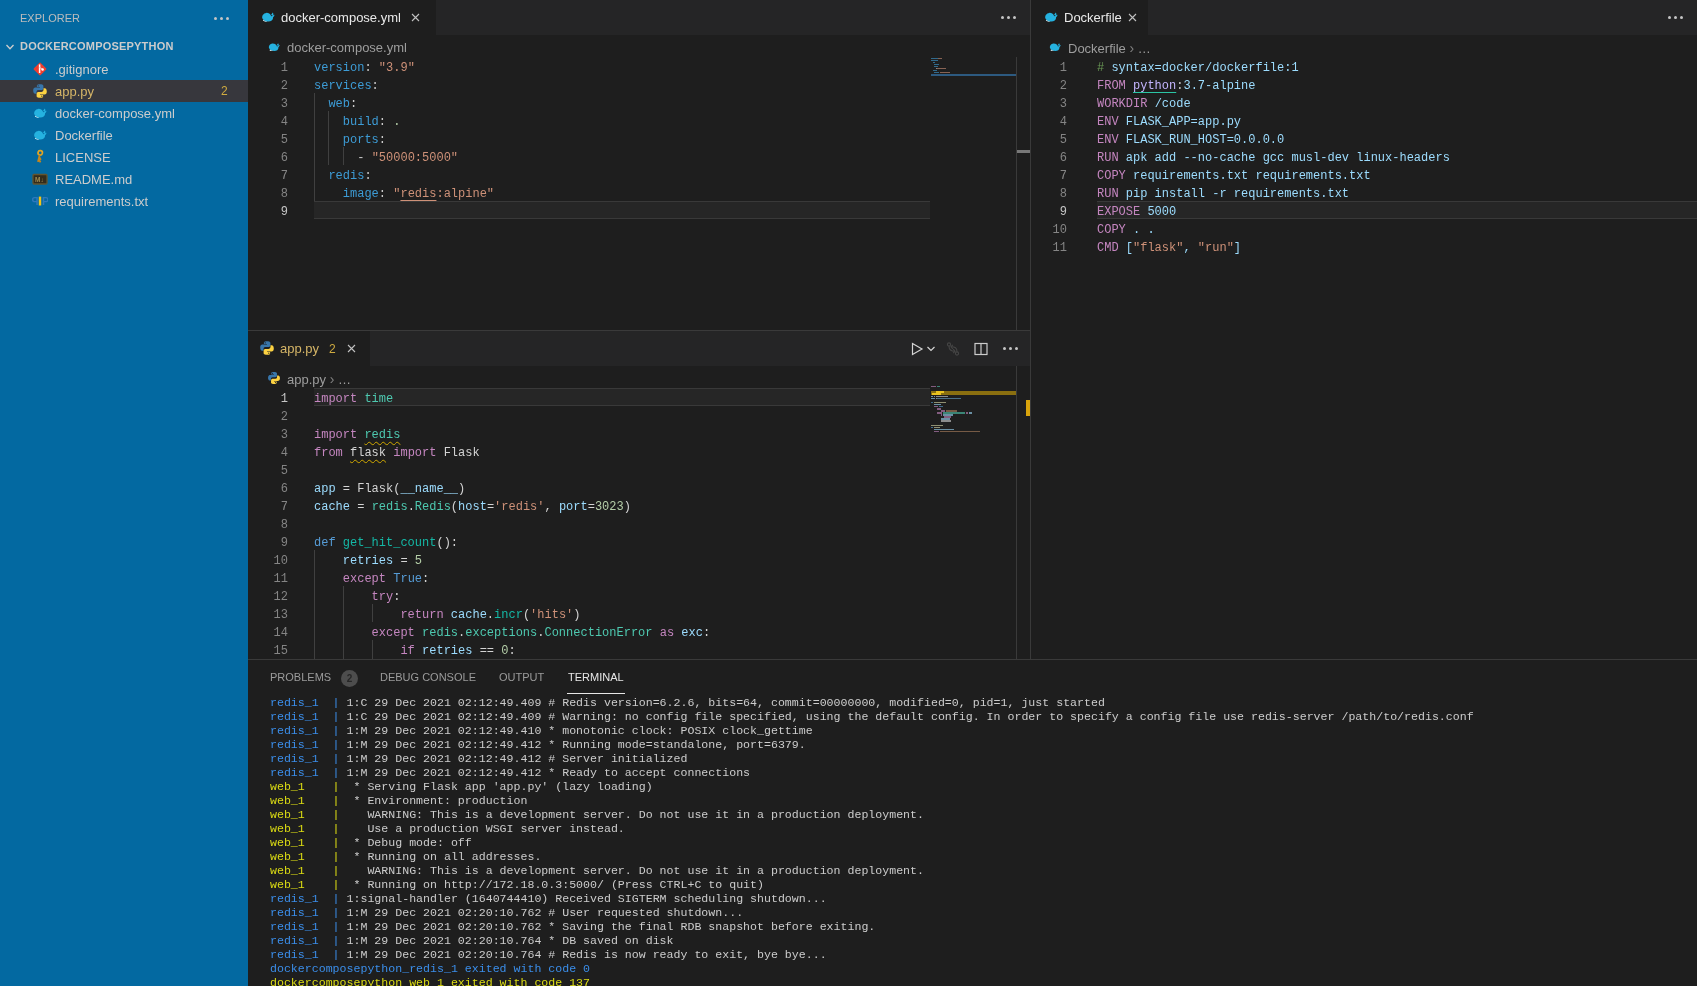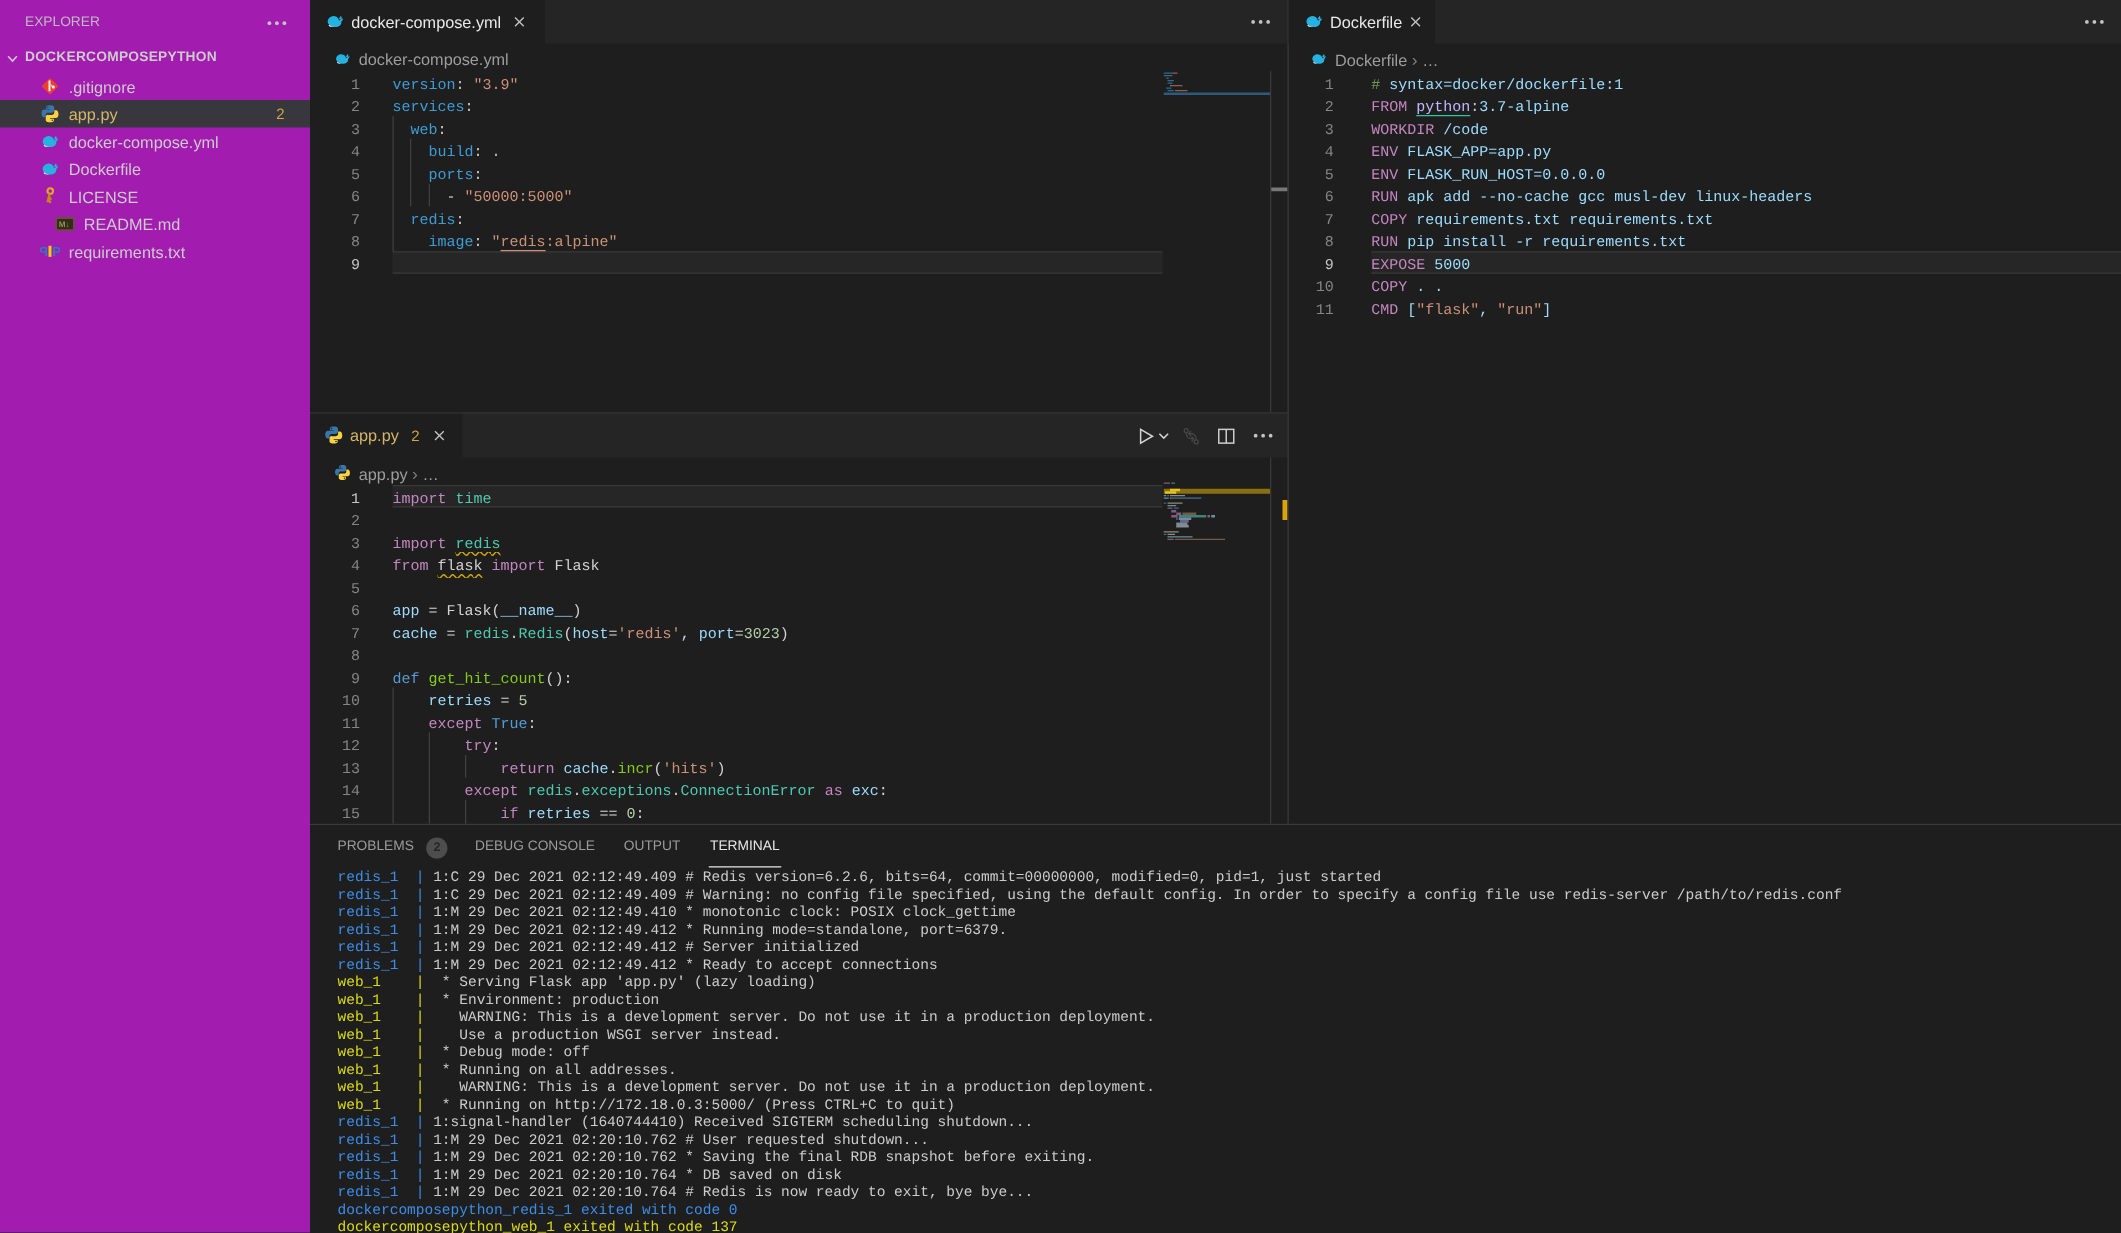--- a/index.html
+++ b/index.html
@@ -1,40 +1,40 @@
 <!DOCTYPE html>
 <html><head><meta charset="utf-8">
 <style>
 html,body{margin:0;padding:0;width:1697px;height:986px;overflow:hidden;background:#1e1e1e;font-family:"Liberation Sans",sans-serif;}
 *{box-sizing:border-box;}
 .abs{position:absolute;}
 
 .mg{color:#C586C0}.tl{color:#4EC9B0}.wh{color:#d4d4d4}.lb{color:#9CDCFE}
-.yl{color:#84cc16}.bl{color:#569CD6}.or{color:#CE9178}.gn{color:#B5CEA8}
+.yl{color:#14b8a6}.bl{color:#569CD6}.or{color:#CE9178}.gn{color:#B5CEA8}
 .cm{color:#6A9955}.yk{color:#3d9cd6}.pn{color:#cccccc}
 .sq{text-decoration:underline wavy #d1a900 1px;text-underline-offset:3px;}
 .lnk{text-decoration:underline solid #2bc5a4 1px;text-underline-offset:3px;color:#c4b5fd}
 .lnko{text-decoration:underline solid #CE9178 1px;text-underline-offset:3px;}
 pre.code{margin:0;font-family:"Liberation Mono",monospace;font-size:12px;line-height:18px;color:#d4d4d4;white-space:pre;}
 .gut{font-family:"Liberation Mono",monospace;font-size:12px;line-height:18px;color:#858585;text-align:right;}
 .gut div{height:18px;}
 .curln{background:rgba(255,255,255,0.04);border-top:1px solid rgba(255,255,255,0.09);border-bottom:1px solid rgba(255,255,255,0.09);}
 .ig{width:1px;background:#404040;}
 .tab{background:#1e1e1e;height:35px;}
 .tablbl{font-size:13px;color:#e9e9e9;}
 .bc{font-size:13px;color:#9d9d9d;}
 .x{stroke:#c2c2c2;stroke-width:1.1;fill:none;}
 .mini{position:absolute;height:1.4px;}
 svg{display:block;}
 .d3{position:absolute;display:flex;gap:3px;align-items:center;}
 .d3 i{width:3px;height:3px;border-radius:50%;background:#c5c5c5;display:block;}
 </style></head>
 <body>
 
-<div class="abs" style="left:0;top:0;width:248px;height:986px;background:#a21caf;padding-left:28px;">
+<div class="abs" style="left:0;top:0;width:248px;height:986px;background:#0369a1;padding-left:28px;">
   <div class="abs" style="left:20px;top:12px;font-size:11px;color:#bdbdbd;">EXPLORER</div>
   <span class="d3" style="left:214px;top:17px;">
       <i></i>
       <i></i>
       <i></i>
     </span>
   <div class="abs" style="left:0;top:36px;width:248px;height:22px;">
     <svg class="abs" style="left:5px;top:6px;" width="10" height="10" viewBox="0 0 10 10">
         <polyline points="1.5,3 5,6.8 8.5,3" fill="none" stroke="#cccccc" stroke-width="1.3"></polyline>
       </svg>
@@ -89,21 +89,21 @@
       <span class="abs" style="left:32px;top:3px;">
         <svg width="16" height="16" viewBox="0 0 16 16">
           <g transform="rotate(14 8 8)">
             <circle cx="7.2" cy="3.9" r="2.2" fill="none" stroke="#e2a524" stroke-width="1.7"></circle>
             <path d="M7.2 6.1v7.1 M7.2 10.3l2.6 2.8 M7.2 8.2l2.3 2.4" stroke="#c8861a" stroke-width="1.8" fill="none"></path>
           </g>
         </svg>
       </span>
       <span class="abs" style="left:55px;top:3.5px;font-size:13px;color:#cccccc;">LICENSE</span>
     </div>
-<div class="abs" style="left:12px;top:168px;width:248px;height:22px;">
+<div class="abs" style="left:0;top:168px;width:248px;height:22px;">
       <span class="abs" style="left:32px;top:3px;">
         <svg width="16" height="16" viewBox="0 0 16 16">
           <rect x="1" y="3.5" width="14" height="9.5" rx="1" fill="#332c1c" stroke="#63552f" stroke-width="1.3"></rect>
           <text x="3" y="10.8" font-size="6.5" font-family="Liberation Sans" font-weight="bold" fill="#9c8a50">M↓</text>
         </svg>
       </span>
       <span class="abs" style="left:55px;top:3.5px;font-size:13px;color:#cccccc;">README.md</span>
     </div>
 <div class="abs" style="left:0;top:190px;width:248px;height:22px;">
       <span class="abs" style="left:32px;top:3px;">

